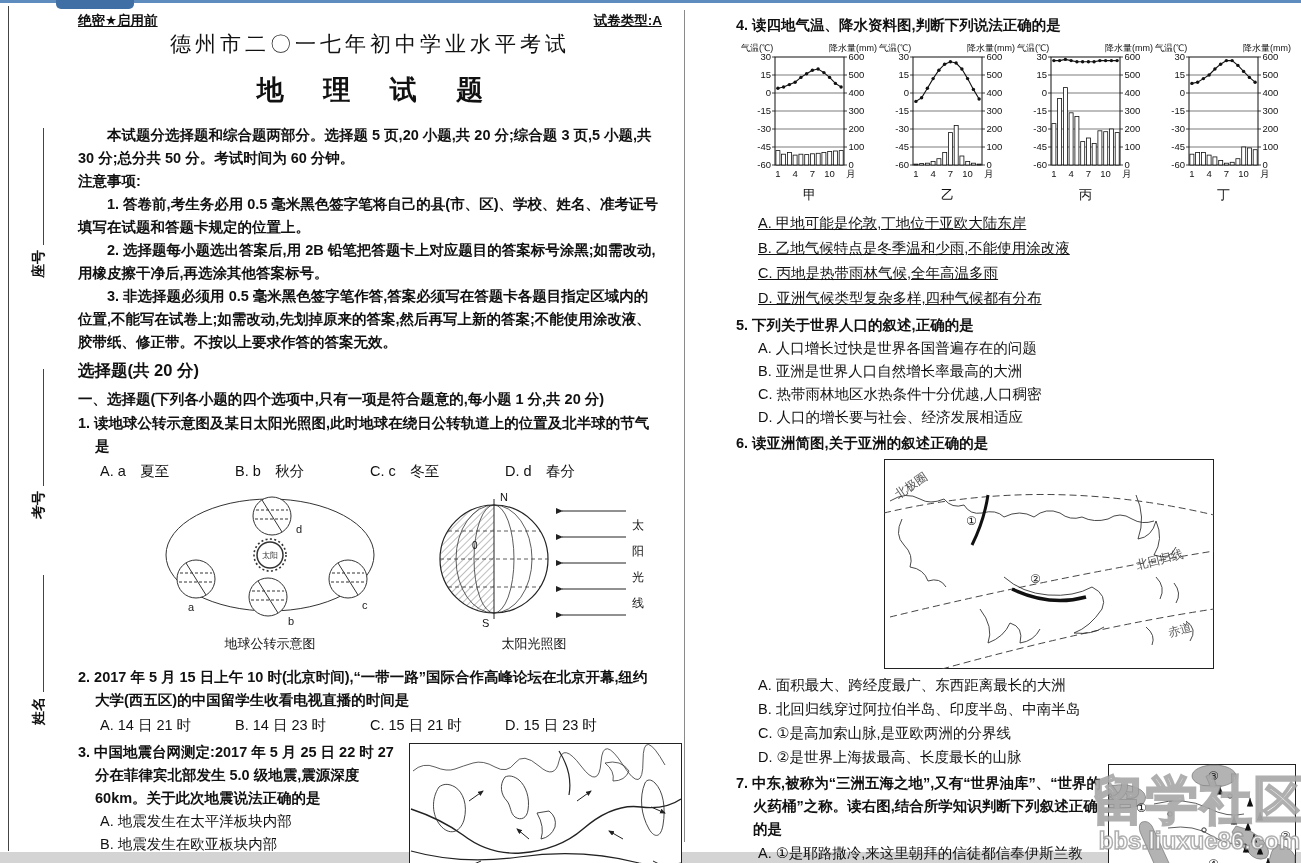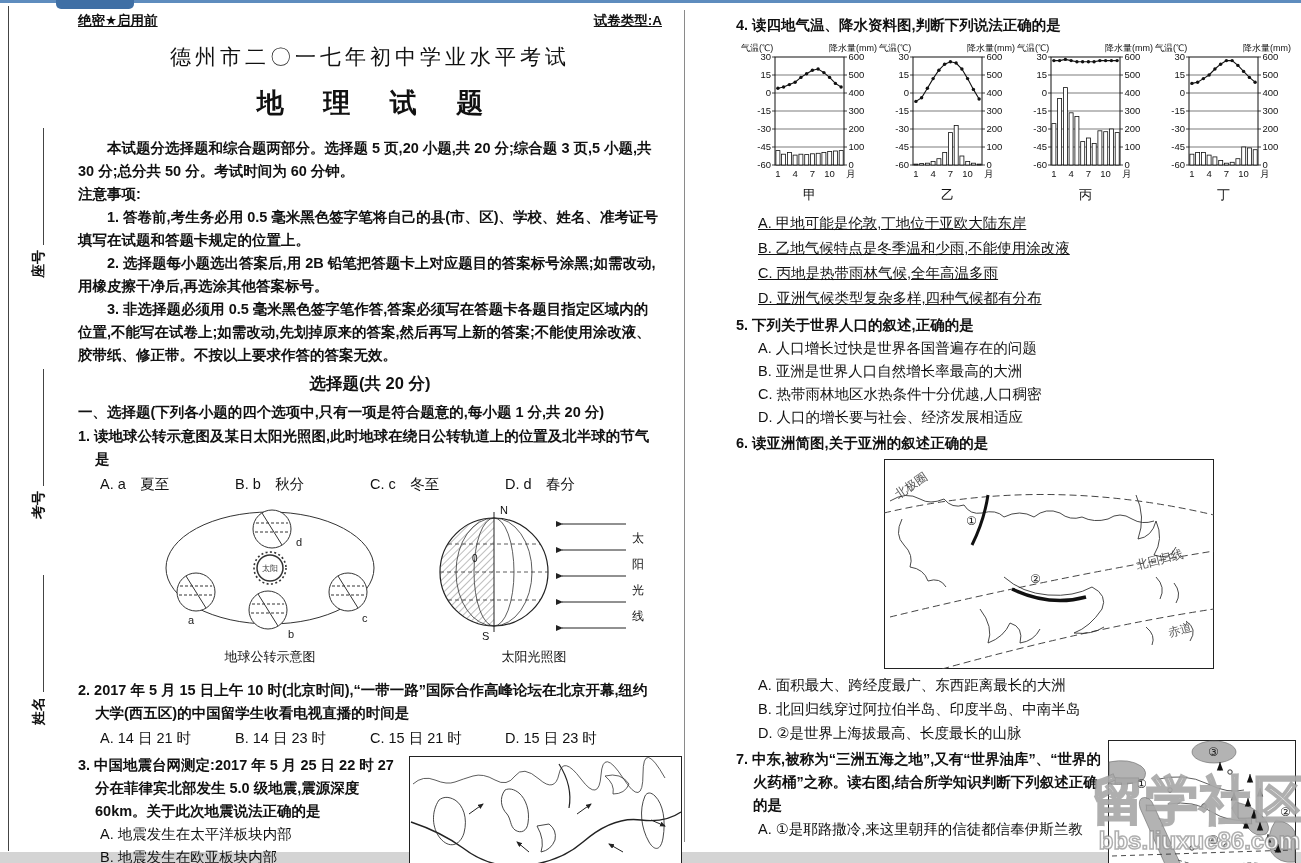--- a/index.html
+++ b/index.html
@@ -21,29 +21,29 @@
     transform:rotate(-90deg);transform-origin:center;
   }
   .mlabel{font-weight:bold;font-size:14px;white-space:nowrap;}
   .mline{flex:1;height:1px;border-bottom:1px solid #444;margin-bottom:4px;}
 
   
   #page1{position:absolute;left:78px;top:8px;width:584px;}
   #page2{position:absolute;left:736px;top:8px;width:560px;}
 
   .p-header{display:flex;justify-content:space-between;font-weight:bold;font-size:13.5px;padding-top:4px;text-decoration:underline;}
-  .exam-title{margin-top:13px;text-align:center;font-size:21px;letter-spacing:4px;
+  .exam-title{text-align:center;font-size:21px;letter-spacing:4px;
     font-family:"Liberation Serif","DejaVu Serif",serif;}
   .subject-title{margin-top:14px;text-align:center;font-size:27px;font-weight:bold;letter-spacing:16px;text-indent:16px;}
   p{margin:0;}
   .bodytext{font-size:14.5px;line-height:23px;font-weight:600;}
   .intro{margin-top:16px;text-indent:2em;}
   .notes-title{font-weight:700;}
   .note{text-indent:2em;}
-  .section-title{margin-top:6px;text-align:center;font-size:16.5px;font-weight:700;}
+  .section-title{margin-top:6px;text-align:left;font-size:16.5px;font-weight:700;}
   .section-intro{margin-top:8px;font-weight:700;font-size:14.5px;}
   .qtext{margin-top:3px;font-size:14.5px;line-height:23px;font-weight:600;padding-left:17px;text-indent:-17px;}
   .optrow{display:flex;padding-left:22px;margin-top:2px;font-size:14.5px;line-height:23px;font-weight:500;}
   .optrow .opt{width:135px;}
   .optlist .opt{display:block;padding-left:22px;font-size:14.5px;line-height:23px;font-weight:500;}
 
   .figures{display:flex;margin-left:72px;margin-top:6px;gap:30px;}
   .figure{text-align:center;}
   .figcap{font-size:13px;margin-top:2px;font-family:"Liberation Serif","DejaVu Serif",serif;}
 
@@ -574,20 +574,21 @@
       <path d="M104,36 q-4,26 -16,50" fill="none" stroke="#111" stroke-width="3"></path>
       <path d="M128,130 q38,18 74,8" fill="none" stroke="#111" stroke-width="3.5"></path>
       <text class="circnum" x="82" y="66">①</text>
       <text class="circnum" x="146" y="124">②</text>
     </svg>
   </div>
 
   <div class="optlist">
     <span class="opt" style="line-height:24px;">A. 面积最大、跨经度最广、东西距离最长的大洲</span>
     <span class="opt" style="line-height:24px;">B. 北回归线穿过阿拉伯半岛、印度半岛、中南半岛</span>
+    <span class="opt" style="line-height:24px;">C. ①是高加索山脉,是亚欧两洲的分界线</span>
     <span class="opt" style="line-height:24px;">D. ②是世界上海拔最高、长度最长的山脉</span>
   </div>
 
   <div class="q7wrap">
     <div class="q7left">
       <p class="qtext">7. 中东,被称为“三洲五海之地”,又有“世界油库”、“世界的火药桶”之称。读右图,结合所学知识判断下列叙述正确的是</p>
       <div class="optlist">
         <span class="opt" style="line-height:24px;">A. ①是耶路撒冷,来这里朝拜的信徒都信奉伊斯兰教</span>
 
       </div>

